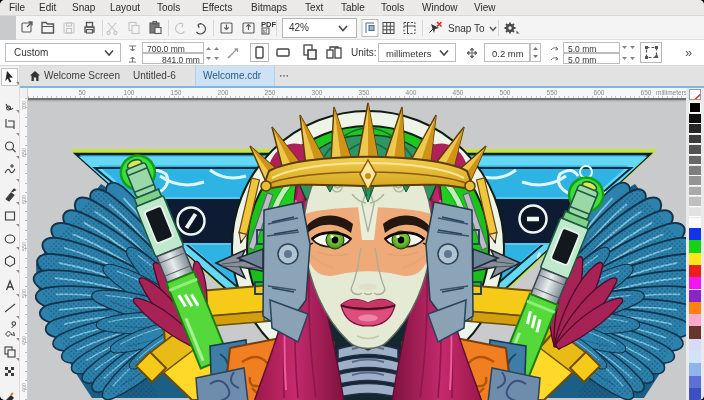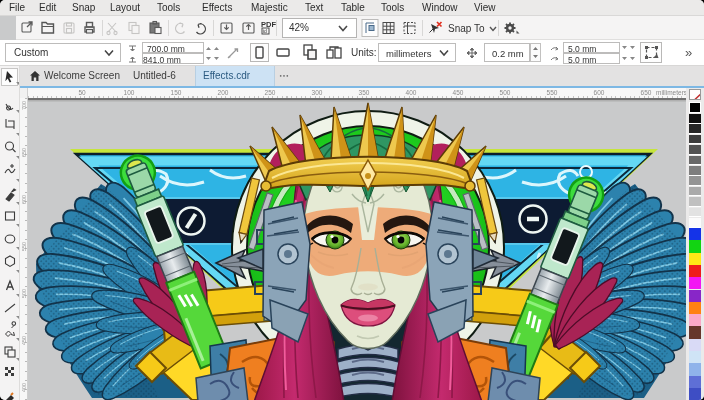--- a/index.html
+++ b/index.html
@@ -39,21 +39,21 @@
 <body>
 <div class="app">
 
 <div class="menubar">
 <span style="left:9px">File</span>
       <span style="left:39px">Edit</span>
       <span style="left:72px">Snap</span>
 <span style="left:110px">Layout</span>
       <span style="left:157px">Tools</span>
       <span style="left:202px">Effects</span>
-<span style="left:251px">Majestic</span>
+<span style="left:251px">Bitmaps</span>
       <span style="left:305px">Text</span>
       <span style="left:341px">Table</span>
 <span style="left:381px">Tools</span>
       <span style="left:422px">Window</span>
       <span style="left:474px">View</span>
 </div>
 
 <div class="toolbar">
 <svg class="abs" style="left:0;top:0" width="704" height="24" viewBox="0 0 704 24">
  <g fill="none" stroke="#5a5a5a" stroke-width="1.1">
@@ -159,21 +159,21 @@
 
  <svg class="abs" style="left:127px;top:4px" width="12" height="20" viewBox="0 0 12 20">
   <g stroke="#777" fill="none">
           <path d="M2 2 h7 M5.5 2 v5"></path>
           <path d="M2 18 h7 M5.5 18 v-5"></path>
           <path d="M3.5 5 l2 2 2 -2" fill="#777"></path>
           <path d="M3.5 15 l2 -2 2 2" fill="#777"></path>
         </g>
  </svg>
  <div class="field" style="left:142px;top:2px;width:62px;height:11px;font-size:8.5px;padding:1px 17px 0 4px">700.0 mm</div>
- <div class="field" style="left:142px;top:13px;width:62px;height:11px;font-size:8.5px;padding:1px 0 0 0">841.0 mm</div>
+ <div class="field" style="left:142px;top:13px;width:62px;height:11px;font-size:8.5px;padding:1px 0 0 19px">841.0 mm</div>
  <svg class="abs" style="left:205px;top:2px" width="16" height="22" viewBox="0 0 16 22">
   <path d="M3 6 l2.5-3 2.5 3z M11 6 l2.5-3 2.5 3z" fill="#888" transform="translate(-2 2)"></path>
   <path d="M1 14 l2.5 3 2.5-3z" fill="#888" transform="translate(0 1)"></path>
         <path d="M9 15 l2.5 3 2.5 -3z" fill="#888"></path>
  </svg>
  <svg class="abs" style="left:226px;top:6px" width="15" height="14" viewBox="0 0 15 14">
         <path d="M2 12 L11 3 m-2.5 0 h3 v3" fill="none" stroke="#999" stroke-width="1.3"></path>
         <path d="M2 12 l3 -1 -2 -1z" fill="#999"></path>
       </svg>
 
@@ -230,21 +230,21 @@
  <span class="lbl" style="left:685px;top:5px;font-size:13px;color:#555">»</span>
 </div>
 
 <div class="tabbar">
  <div class="abs" style="left:195px;top:0;width:80px;height:20px;background:#cde2f4;border-left:1px solid #b8cfe2;border-right:1px solid #b8cfe2"></div>
  <svg class="abs" style="left:29px;top:4px" width="12" height="12">
         <path d="M6 1 L11 5.5 H9.5 V11 H7.2 V7.5 H4.8 V11 H2.5 V5.5 H1 Z" fill="#333"></path>
       </svg>
  <span style="left:44px">Welcome Screen</span>
  <span style="left:133px">Untitled-6</span>
- <span style="left:203px;color:#2b5a80">Effects.cdr</span>
+ <span style="left:203px;color:#2b5a80">Welcome.cdr</span>
  <span style="left:279px;color:#777;letter-spacing:1px;font-weight:bold">⋯</span>
 </div>
 <div class="blueline"></div>
 
 <div class="hruler">
 <i style="left:54px">50</i>
       <i style="left:101px">100</i>
       <i style="left:148px">150</i>
       <i style="left:195px">200</i>
 <i style="left:242px">250</i>

